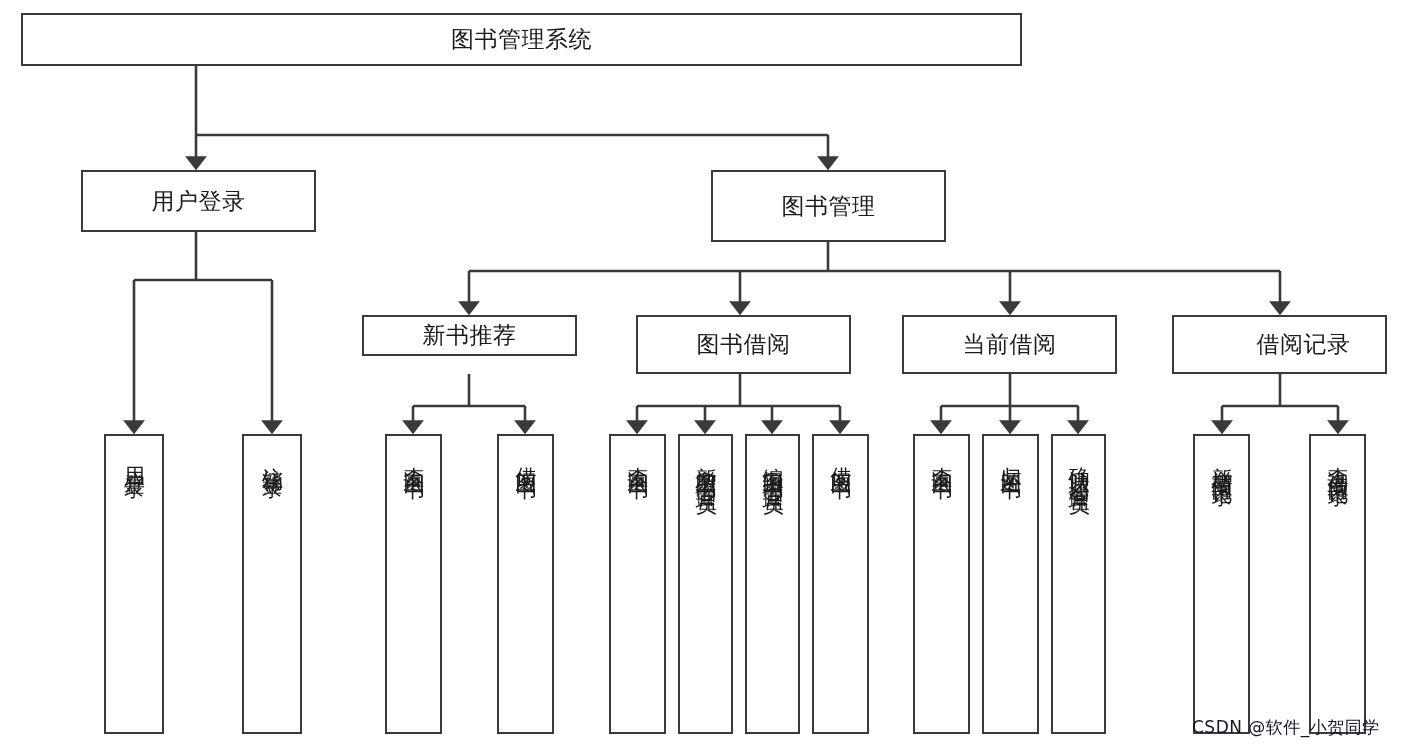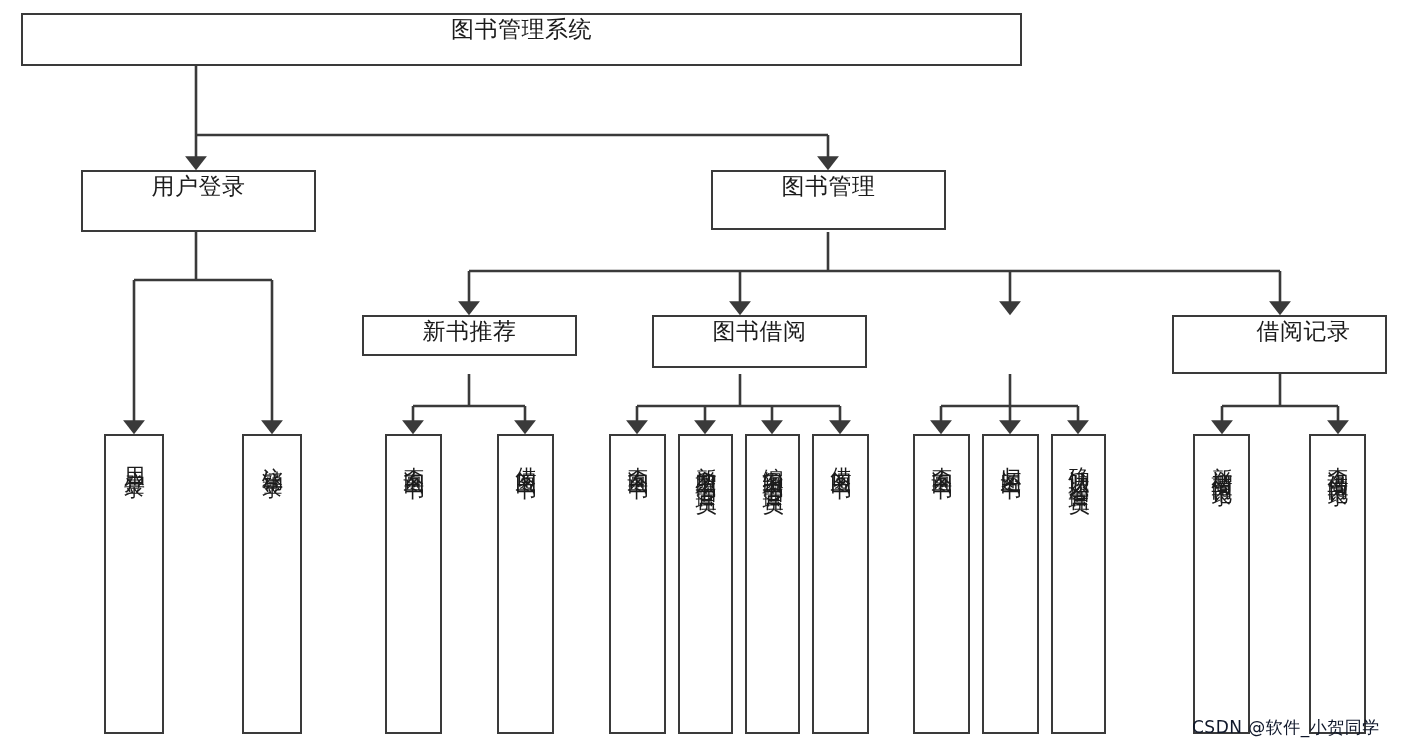--- a/index.html
+++ b/index.html
@@ -25,21 +25,21 @@
     width: 1405px;
     height: 747px;
     pointer-events: none;
   }
   .node {
     position: absolute;
     box-sizing: border-box;
     background: #ffffff;
     border: 2.5px solid #3a3a3a;
     display: flex;
-    align-items: flex-start;
+    align-items: center;
     justify-content: center;
     color: #1b1b1b;
   }
   .node .node-label {
     display: block;
     text-align: center;
     line-height: 1.22;
     letter-spacing: 0.5px;
   }
   
@@ -127,29 +127,32 @@
     </g>
   </svg>
 
   <div class="node horiz root" style="left:21px; top:13px; width:1001px; height:53px;">
     <span class="node-label">图书管理系统</span>
   </div>
 
   <div class="node horiz" style="left:81px; top:170px; width:235px; height:62px;">
     <span class="node-label">用户登录</span>
   </div>
-  <div class="node horiz" style="left:711px; top:170px; width:235px; height:60px;">
+  <div class="node horiz" style="left:711px; top:170px; width:235px; height:72px;">
     <span class="node-label">图书管理</span>
   </div>
 
   <div class="node horiz" style="left:362px; top:315px; width:215px; height:41px;">
     <span class="node-label">新书推荐</span>
   </div>
-  <div class="node horiz" style="left:652px; top:315px; width:215px; height:53px;">
+  <div class="node horiz" style="left:636px; top:315px; width:215px; height:59px;">
     <span class="node-label">图书借阅</span>
+  </div>
+  <div class="node horiz" style="left:902px; top:315px; width:215px; height:59px;">
+    <span class="node-label">当前借阅</span>
   </div>
   <div class="node horiz" style="left:1172px; top:315px; width:215px; height:59px;padding-left:48px;">
     <span class="node-label">借阅记录</span>
   </div>
 
   <div class="node vert" style="left:104px; top:434px; width:60px; height:300px;">
     <span class="node-label">用户登录</span>
   </div>
   <div class="node vert" style="left:242px; top:434px; width:60px; height:300px;">
     <span class="node-label">注销登录</span>

